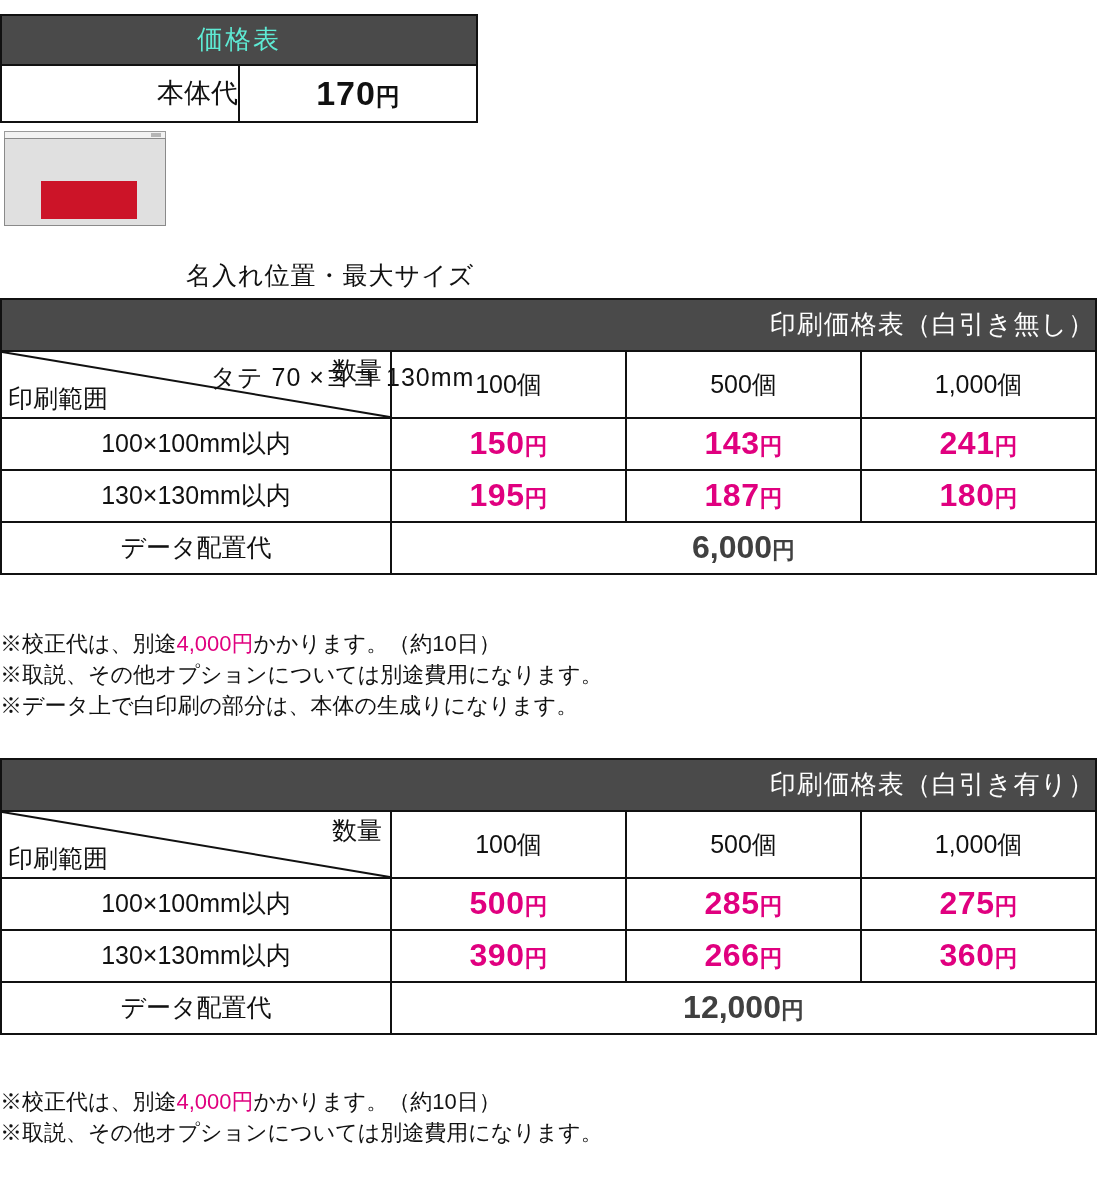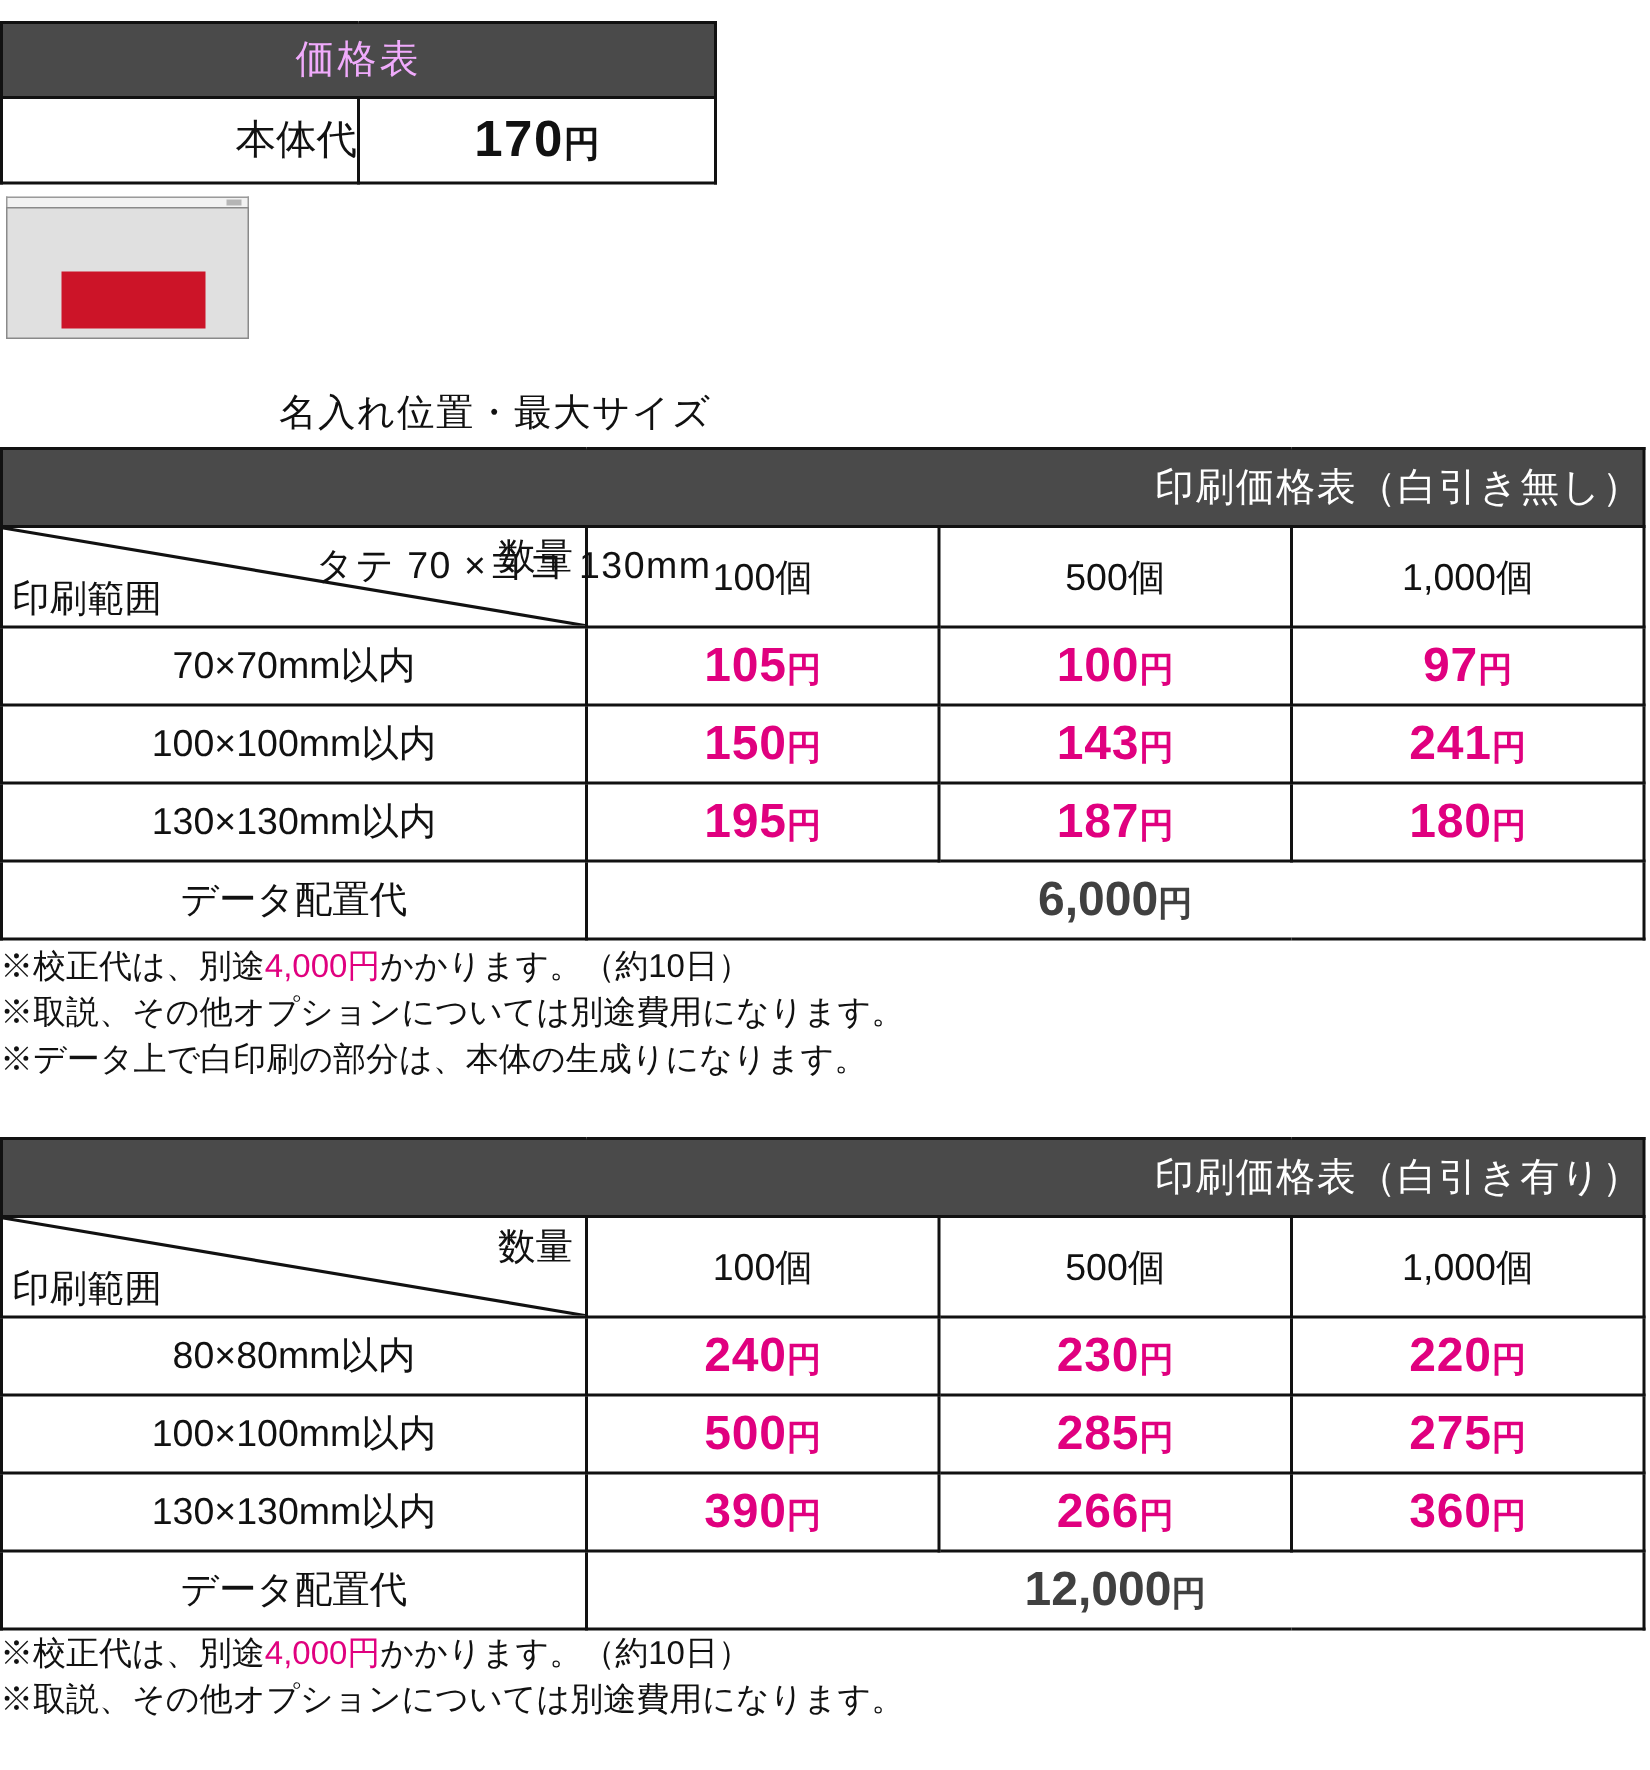--- a/index.html
+++ b/index.html
@@ -20,21 +20,21 @@
   .price-table {
     position: absolute;
     left: 0;
     top: 14px;
     width: 478px;
     border-collapse: collapse;
     table-layout: fixed;
   }
   .price-table .head {
     background: #4a4a4a;
-    color: #f0abfc;
+    color: #5eead4;
     text-align: center;
     font-size: 26px;
     padding: 6px 0 7px 0;
     border: 2px solid #111111;
     letter-spacing: 2px;
     margin-left: 40px;
   }
   .price-table td.label {
     border: 2px solid #111111;
     text-align: right;
@@ -257,26 +257,20 @@
         <line x1="0" y1="0" x2="390" y2="62" stroke="#111111" stroke-width="2"></line>
       </svg>
       <span class="qty">数量</span>
       <span class="range">印刷範囲</span>
     </td>
     <td class="qty-head">100個</td>
     <td class="qty-head">500個</td>
     <td class="qty-head">1,000個</td>
   </tr>
   <tr>
-    <td class="row-label">70×70mm以内</td>
-    <td class="price-cell"><span class="num">105</span><span class="yen">円</span></td>
-    <td class="price-cell"><span class="num">100</span><span class="yen">円</span></td>
-    <td class="price-cell"><span class="num">97</span><span class="yen">円</span></td>
-  </tr>
-  <tr>
     <td class="row-label">100×100mm以内</td>
     <td class="price-cell"><span class="num">150</span><span class="yen">円</span></td>
     <td class="price-cell"><span class="num">143</span><span class="yen">円</span></td>
     <td class="price-cell"><span class="num">241</span><span class="yen">円</span></td>
   </tr>
   <tr>
     <td class="row-label">130×130mm以内</td>
     <td class="price-cell"><span class="num">195</span><span class="yen">円</span></td>
     <td class="price-cell"><span class="num">187</span><span class="yen">円</span></td>
     <td class="price-cell"><span class="num">180</span><span class="yen">円</span></td>
@@ -313,26 +307,20 @@
         <line x1="0" y1="0" x2="390" y2="62" stroke="#111111" stroke-width="2"></line>
       </svg>
       <span class="qty">数量</span>
       <span class="range">印刷範囲</span>
     </td>
     <td class="qty-head">100個</td>
     <td class="qty-head">500個</td>
     <td class="qty-head">1,000個</td>
   </tr>
   <tr>
-    <td class="row-label">80×80mm以内</td>
-    <td class="price-cell"><span class="num">240</span><span class="yen">円</span></td>
-    <td class="price-cell"><span class="num">230</span><span class="yen">円</span></td>
-    <td class="price-cell"><span class="num">220</span><span class="yen">円</span></td>
-  </tr>
-  <tr>
     <td class="row-label">100×100mm以内</td>
     <td class="price-cell"><span class="num">500</span><span class="yen">円</span></td>
     <td class="price-cell"><span class="num">285</span><span class="yen">円</span></td>
     <td class="price-cell"><span class="num">275</span><span class="yen">円</span></td>
   </tr>
   <tr>
     <td class="row-label">130×130mm以内</td>
     <td class="price-cell"><span class="num">390</span><span class="yen">円</span></td>
     <td class="price-cell"><span class="num">266</span><span class="yen">円</span></td>
     <td class="price-cell"><span class="num">360</span><span class="yen">円</span></td>

